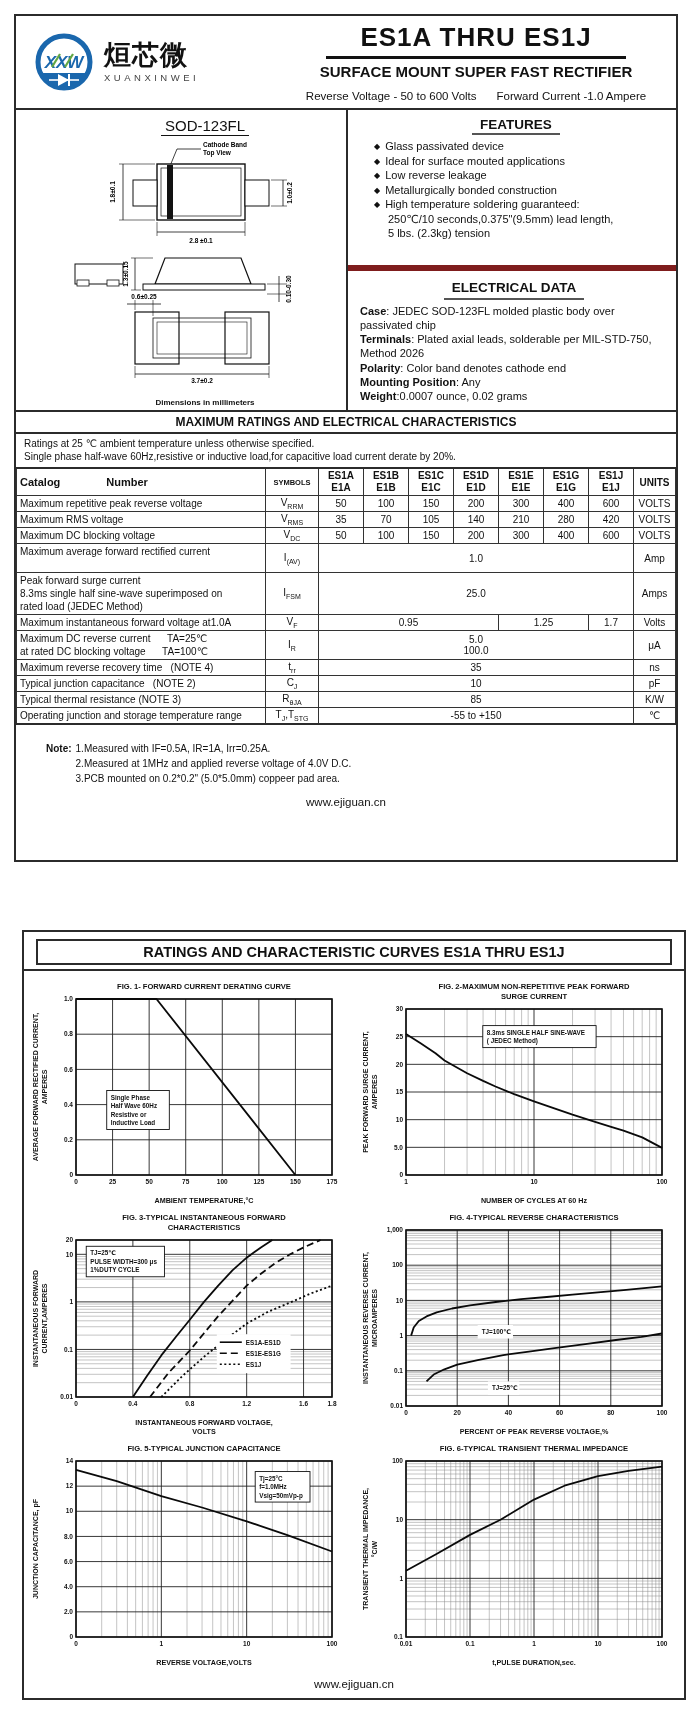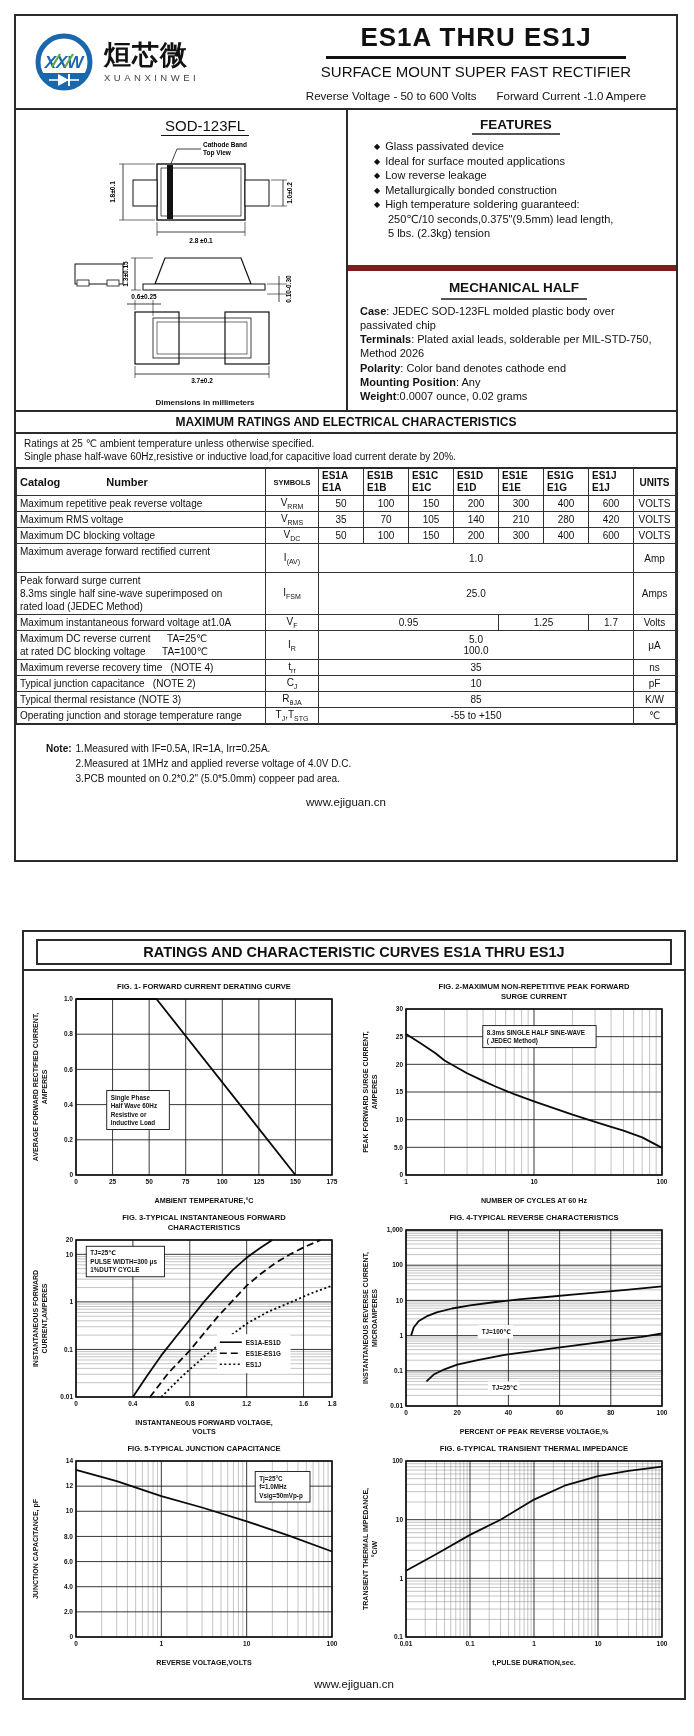--- a/index.html
+++ b/index.html
@@ -8,21 +8,21 @@
   #page1{top:14px;height:844px;}
   #page2{top:930px;height:766px;margin-left:8px;}
 
   
   .hdr{display:flex;align-items:center;height:92px;border-bottom:2px solid #2b2b2b;}
   .logo{display:flex;align-items:center;gap:6px;padding-left:16px;width:268px;box-sizing:border-box;}
   .logo-text .cjk{font-size:27px;font-weight:bold;line-height:1;letter-spacing:1px;}
   .logo-text .roman{font-size:9.5px;letter-spacing:3.5px;color:#444;margin-top:3px;}
   .title-blk{flex:1;text-align:center;padding-right:8px;}
   .t1{display:inline-block;font-size:26px;font-weight:bold;letter-spacing:1px;border-bottom:3px solid #111;padding:0 34px 3px;}
-  .t2{font-size:15px;font-weight:normal;margin-top:4px;}
+  .t2{font-size:15px;font-weight:bold;margin-top:4px;}
   .t3{font-size:11.5px;margin-top:10px;display:flex;justify-content:center;gap:20px;}
 
   
   .cols{display:flex;height:300px;padding-left:48px;}
   .col-left{width:284px;border-right:2px solid #2b2b2b;position:relative;text-align:center;box-sizing:border-box;}
   .pkg-title{display:inline-block;font-size:15px;margin-top:7px;border-bottom:1.5px solid #111;padding:0 4px 1px;}
   .pkg-caption{position:absolute;bottom:3px;left:0;right:0;font-size:8px;font-weight:bold;text-align:center;}
   .col-right{flex:1;box-sizing:border-box;}
   .feat{height:161px;border-bottom:6px solid #7f1d1d;padding:5px 8px 0 16px;box-sizing:border-box;}
   .sec-h{width:fit-content;margin:2px auto 4px;font-weight:bold;font-size:13.5px;border-bottom:2px solid #555;padding:0 8px 1px;text-align:center;}
@@ -36,21 +36,21 @@
   .ratings-bar{border-top:2px solid #2b2b2b;border-bottom:2px solid #2b2b2b;font-weight:bold;font-size:12px;text-align:center;padding:3px 0;}
   .conds{font-size:10px;padding:3px 8px 4px;line-height:1.3;}
   table{width:100%;border-collapse:collapse;font-size:10px;border-top:2px solid #2b2b2b;border-bottom:2px solid #2b2b2b;table-layout:fixed;}
   th,td{border:1px solid #333;padding:1px 3px;font-weight:normal;}
   th{font-weight:bold;}
   .c-label{width:242px;text-align:left;}
   .c-label div{white-space:pre-wrap;line-height:1.3;}
   .c-sym{width:46px;text-align:center;}
   .c-sym sub{font-size:7px;}
   th.c-sym{font-size:7.5px;}
-  .c-dev{width:38px;text-align:left;line-height:1.2;border-radius:11px;}
+  .c-dev{width:38px;text-align:center;line-height:1.2;border-radius:11px;}
   .c-val{text-align:center;}
   .c-unit{text-align:center;}
   th.c-label span{margin-right:46px;font-size:11px;}
   .notes{font-size:10px;margin:16px 0 0 30px;display:flex;line-height:1.5;}
   .note-lbl{font-weight:bold;margin-right:4px;}
   .footer{position:absolute;left:0;right:0;text-align:center;font-size:11.5px;}
   #page1 .footer{bottom:52px;}
   #page2 .footer{bottom:8px;}
 
   
@@ -154,21 +154,21 @@
             <li><span class="blt">◆</span>Glass passivated device</li>
             <li><span class="blt">◆</span>Ideal for surface mouted applications</li>
             <li><span class="blt">◆</span>Low reverse leakage</li>
             <li><span class="blt">◆</span>Metallurgically bonded construction</li>
             <li><span class="blt">◆</span>High temperature soldering guaranteed:</li>
             <li class="cont">250℃/10 seconds,0.375"(9.5mm) lead length,</li>
             <li class="cont">5 lbs. (2.3kg) tension</li>
           </ul>
       </div>
       <div class="mech">
-        <div class="sec-h">MECHANICAL HALF</div>
+        <div class="sec-h">ELECTRICAL DATA</div>
         <div id="mech-lines">
             <div><b>Case</b>: JEDEC SOD-123FL molded plastic body over passivated chip</div>
             <div><b>Terminals</b>: Plated axial leads, solderable per MIL-STD-750,</div>
             <div>Method 2026</div>
             <div><b>Polarity</b>: Color band denotes cathode end</div>
             <div><b>Mounting Position</b>: Any</div>
             <div><b>Weight</b>:0.0007 ounce, 0.02 grams</div>
           </div>
       </div>
     </div>

